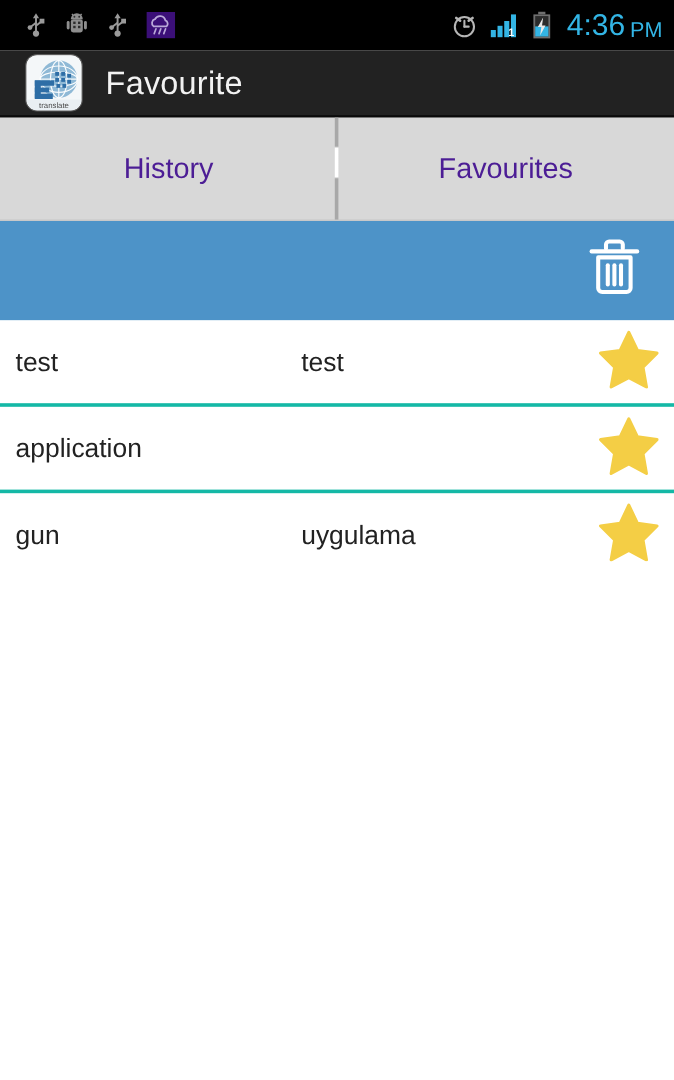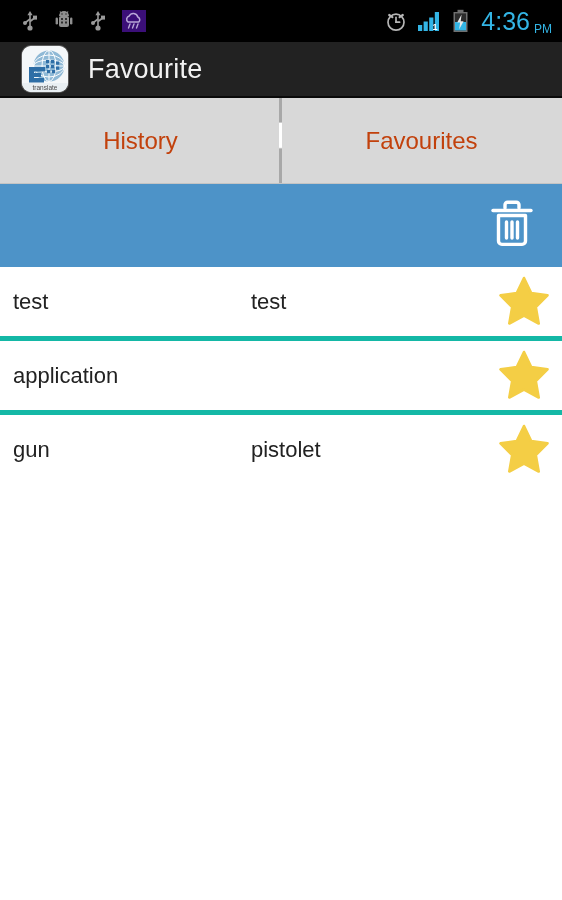--- a/index.html
+++ b/index.html
@@ -44,21 +44,21 @@
     color: #33b5e5;
     font-size: 25px;
     letter-spacing: 0px;
     font-weight: 400;
     display: flex;
     align-items: flex-end;
     gap: 4px;
     padding-left: 3px;
   }
   #status-clock .ampm {
-    font-size: 12px;
+    font-size: 18px;
   }
 
   
   #app-bar {
     height: 56px;
     background: #222222;
     display: flex;
     align-items: center;
     padding-left: 22px;
     box-sizing: border-box;
@@ -90,21 +90,21 @@
     align-items: stretch;
     position: relative;
     border-bottom: 1px solid #c4c4c4;
   }
   .tab {
     flex: 1 1 0;
     display: flex;
     align-items: center;
     justify-content: center;
     font-size: 24px;
-    color: #c2410c;
+    color: #4c1d95;
     position: relative;
     cursor: pointer;
   }
   #tab-divider {
     position: absolute;
     left: 279px;
     top: 0;
     width: 3px;
     height: 100%;
     background: linear-gradient(to bottom,
@@ -134,21 +134,21 @@
 
   
   #favourite-list {
     background: #ffffff;
   }
   .list-row {
     height: 69px;
     display: flex;
     align-items: center;
     position: relative;
-    border-bottom: 5px solid #14b8a6;
+    border-bottom: 3px solid #14b8a6;
     cursor: pointer;
   }
   .list-row:last-child { border-bottom: none; }
   .cell-source {
     position: absolute;
     left: 13px;
     font-size: 22px;
     color: #222222;
   }
   .cell-target {
@@ -377,21 +377,21 @@
         <span>
           <svg width="52" height="50" viewBox="0 0 52 50">
             <polygon points="26,3 33.2,18.1 49.5,20.3 37.8,32 40.7,48.5 26,40.6 11.3,48.5 14.2,32 2.5,20.3 18.8,18.1" fill="#f4ce45" stroke="#f4ce45" stroke-width="2.6" stroke-linejoin="round"></polygon>
           </svg>
         </span>
       </div>
     </div>
 
     <div class="list-row">
       <div class="cell-source">gun</div>
-      <div class="cell-target">pistolet</div>
+      <div class="cell-target">uygulama</div>
       <div class="cell-star">
         <span>
           <svg width="52" height="50" viewBox="0 0 52 50">
             <polygon points="26,3 33.2,18.1 49.5,20.3 37.8,32 40.7,48.5 26,40.6 11.3,48.5 14.2,32 2.5,20.3 18.8,18.1" fill="#f4ce45" stroke="#f4ce45" stroke-width="2.6" stroke-linejoin="round"></polygon>
           </svg>
         </span>
       </div>
     </div>
 
   </div>

